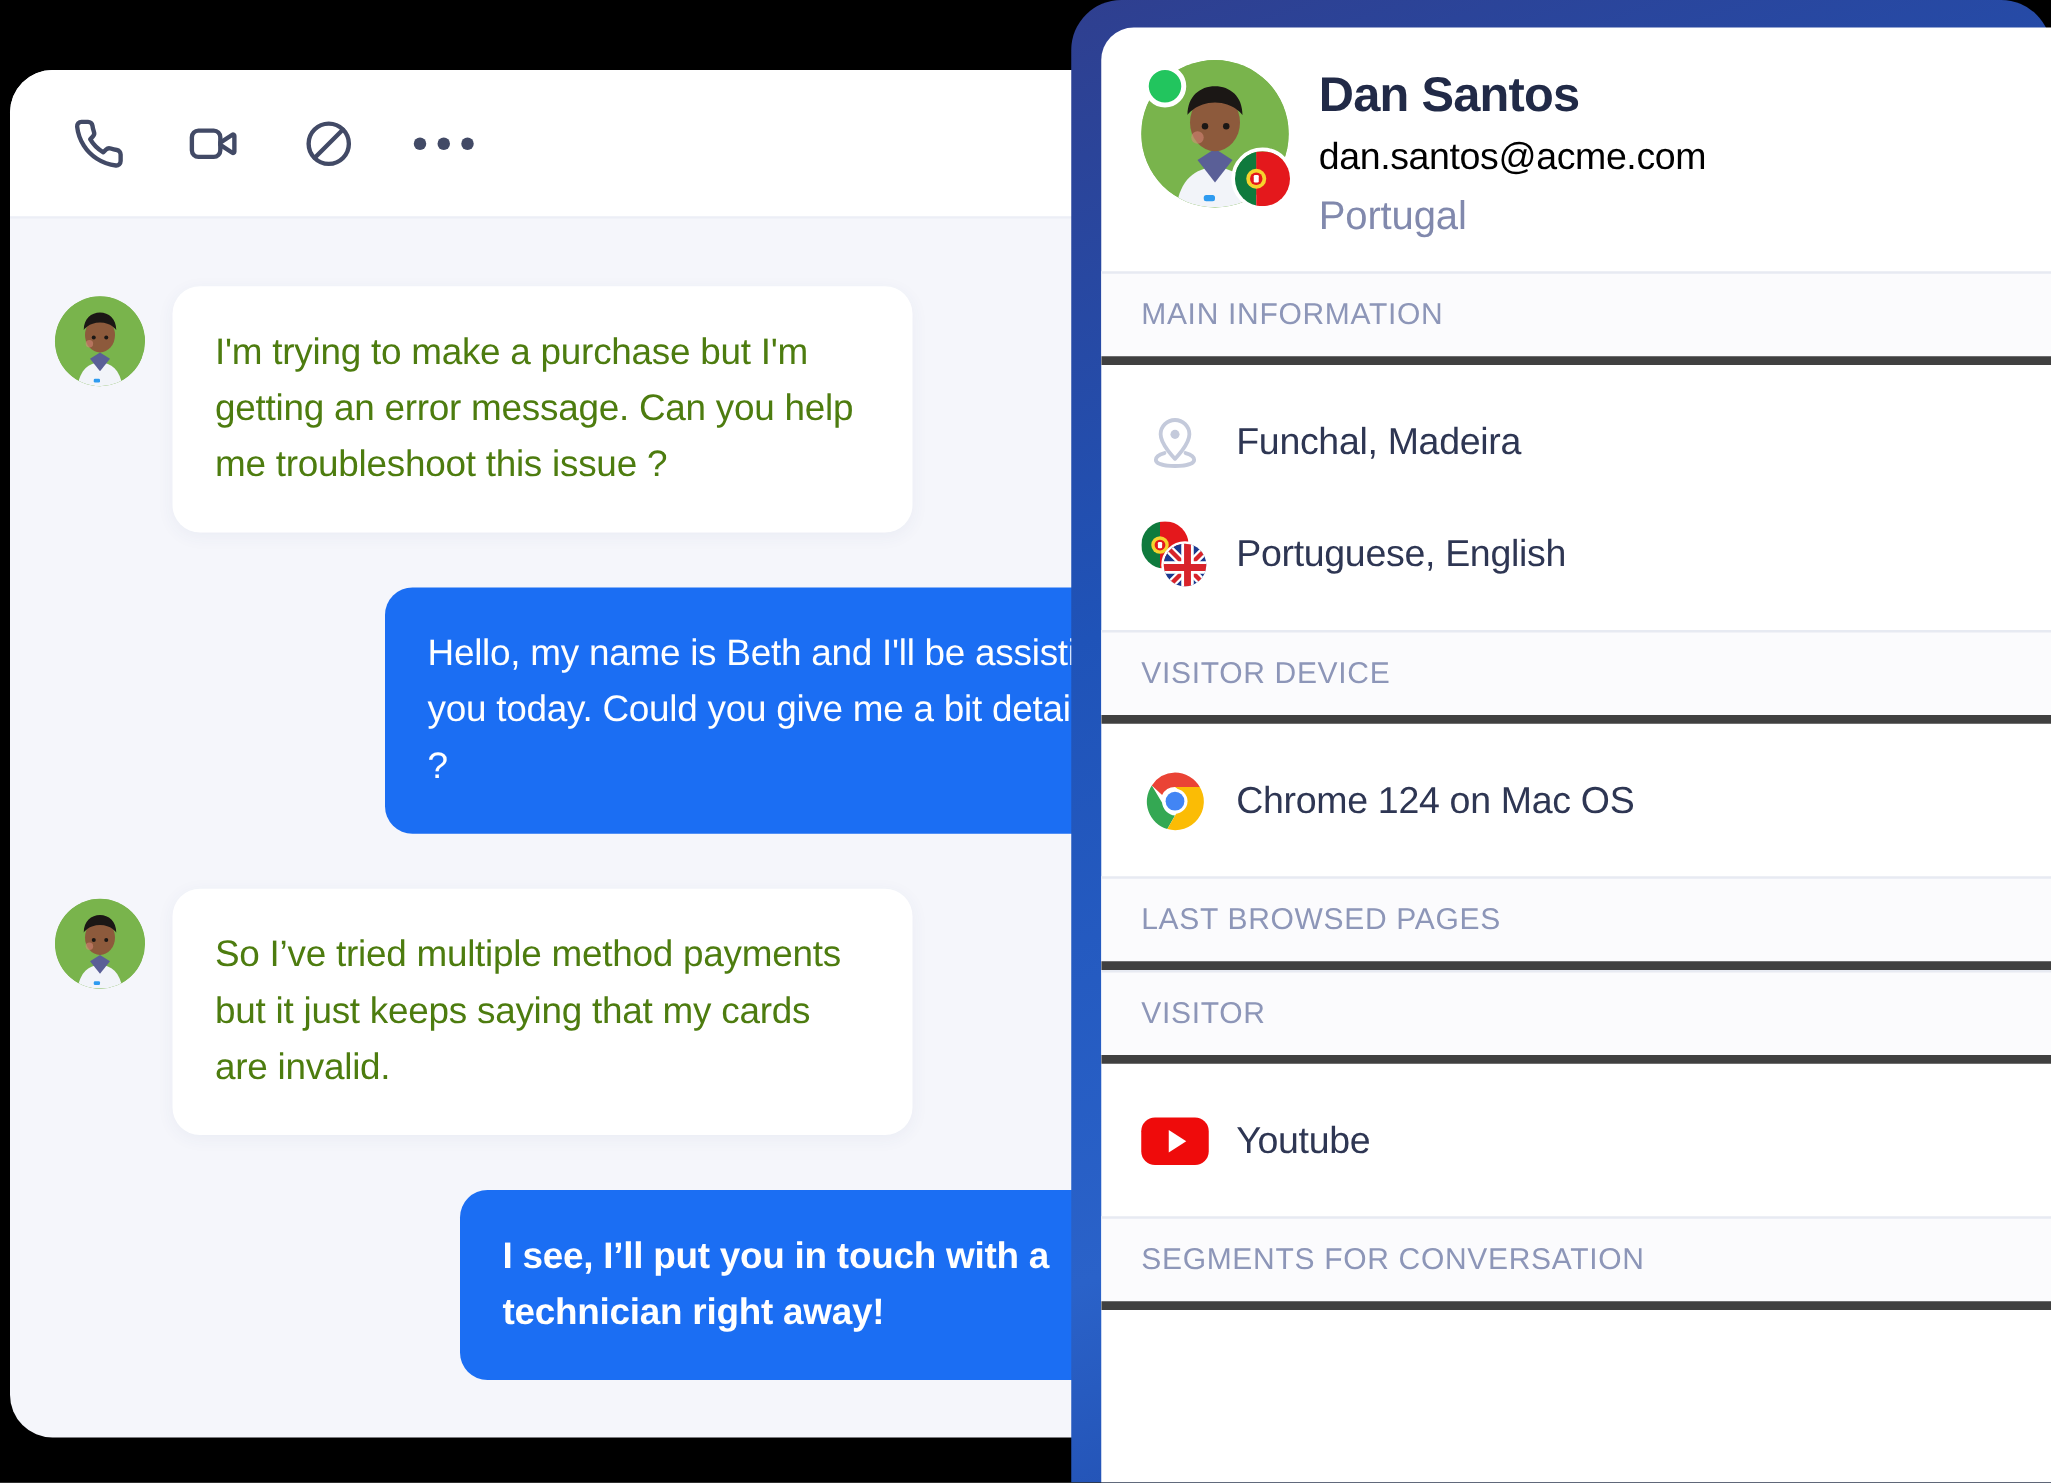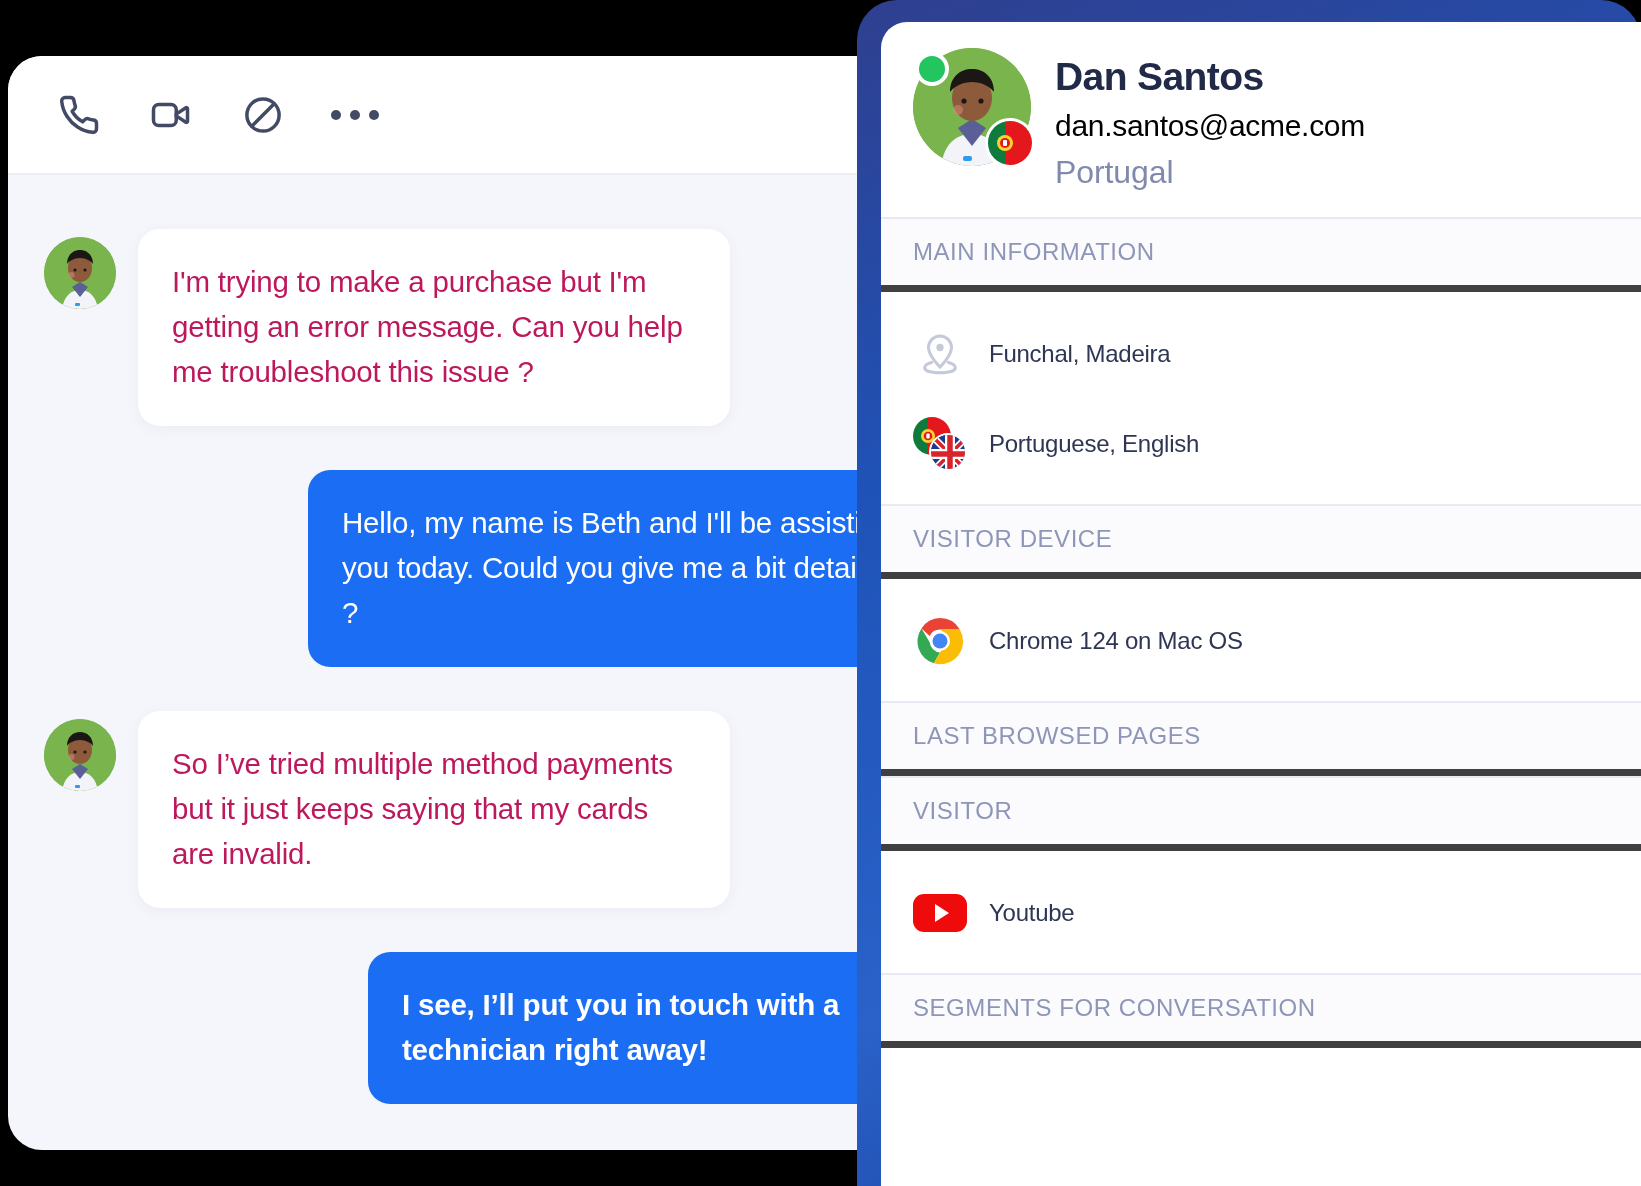--- a/index.html
+++ b/index.html
@@ -59,21 +59,21 @@
 
   .bubble {
     max-width: 592px;
     padding: 30px 34px 32px 34px;
     font-size: 29.5px;
     line-height: 45px;
     letter-spacing: -0.2px;
   }
   .bubble.in {
     background: #ffffff;
-    color: #be185d;
+    color: #4d7c0f;
     border-radius: 22px;
     box-shadow: 0 3px 14px rgba(60,72,120,0.055);
   }
   .bubble.out {
     background: #1b6ef3;
     color: #ffffff;
     border-radius: 22px;
     max-width: 620px;
   }
 
@@ -147,21 +147,21 @@
   .info-row {
     display: flex; align-items: center;
     padding: 7px 0; min-height: 58px;
   }
   .info-row + .info-row { margin-top: 22px; }
   .info-icon {
     width: 54px; flex: 0 0 54px; height: 54px;
     display: flex; align-items: center; justify-content: center;
     margin-right: 22px;
   }
-  .info-text { font-size: 24px; color: #2e3653; letter-spacing: -0.25px; }
+  .info-text { font-size: 30px; color: #2e3653; letter-spacing: -0.25px; }
   .info-right { margin-left: auto; font-size: 29px; color: #6f7aa6; letter-spacing: -0.2px; }
 
   .dual-flag { position: relative; width: 54px; height: 54px; }
   .dual-flag .f1 {
     position: absolute; left: 0; top: 0; width: 38px; height: 38px;
     border-radius: 50%; overflow: hidden;
   }
   .dual-flag .f2 {
     position: absolute; right: 0; bottom: 0; width: 38px; height: 38px;
     border-radius: 50%; overflow: hidden; border: 2px solid #fff;

